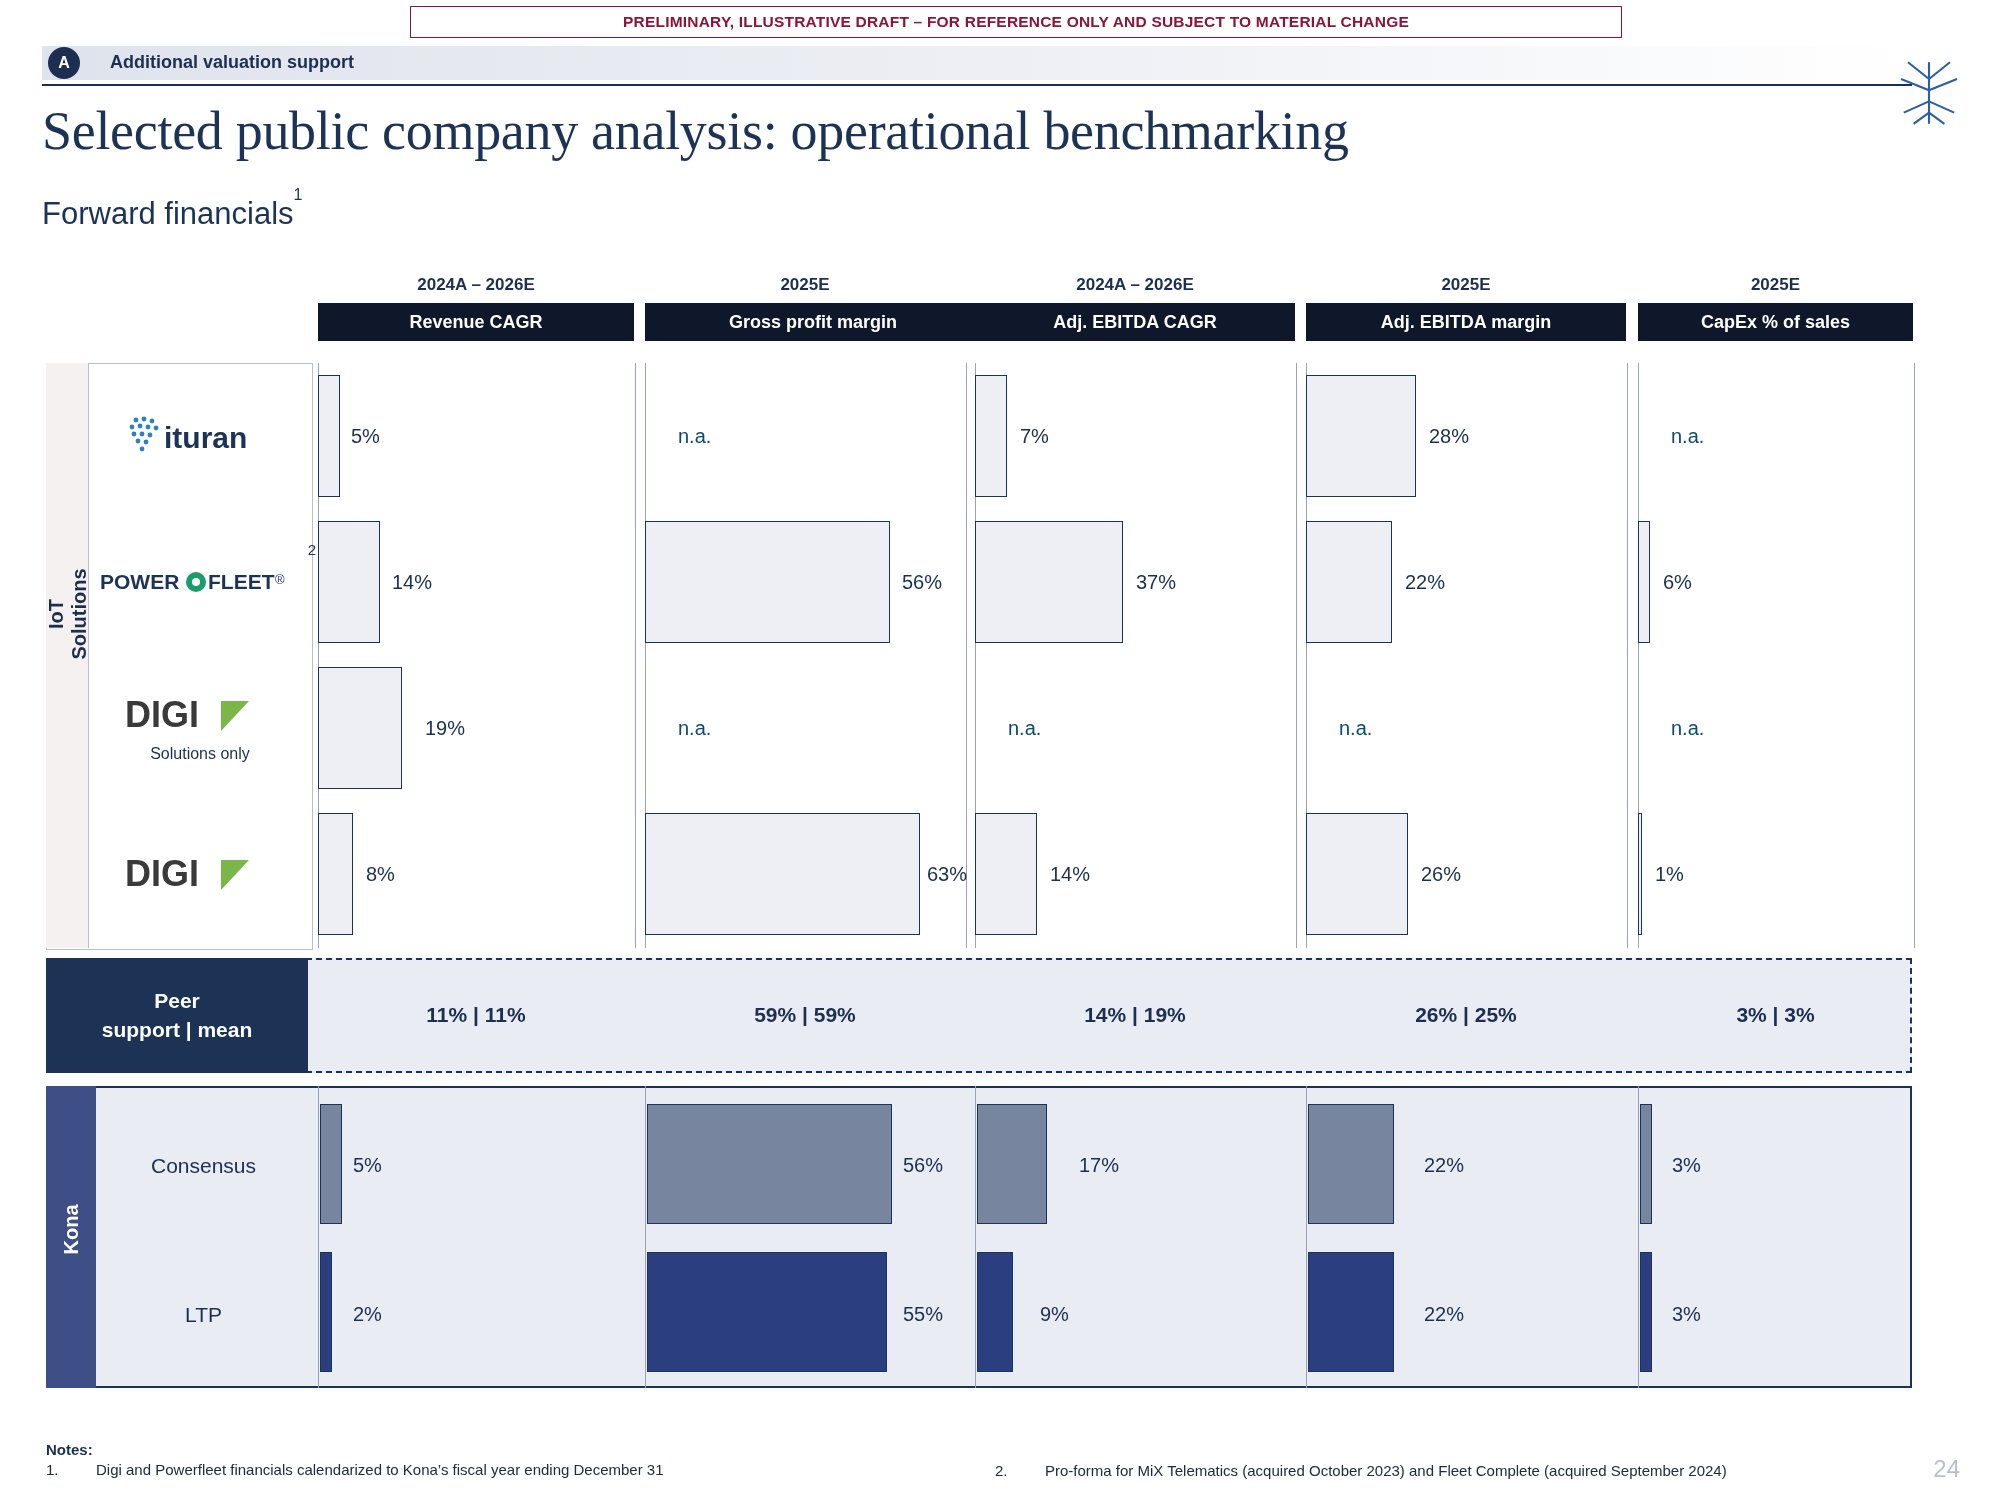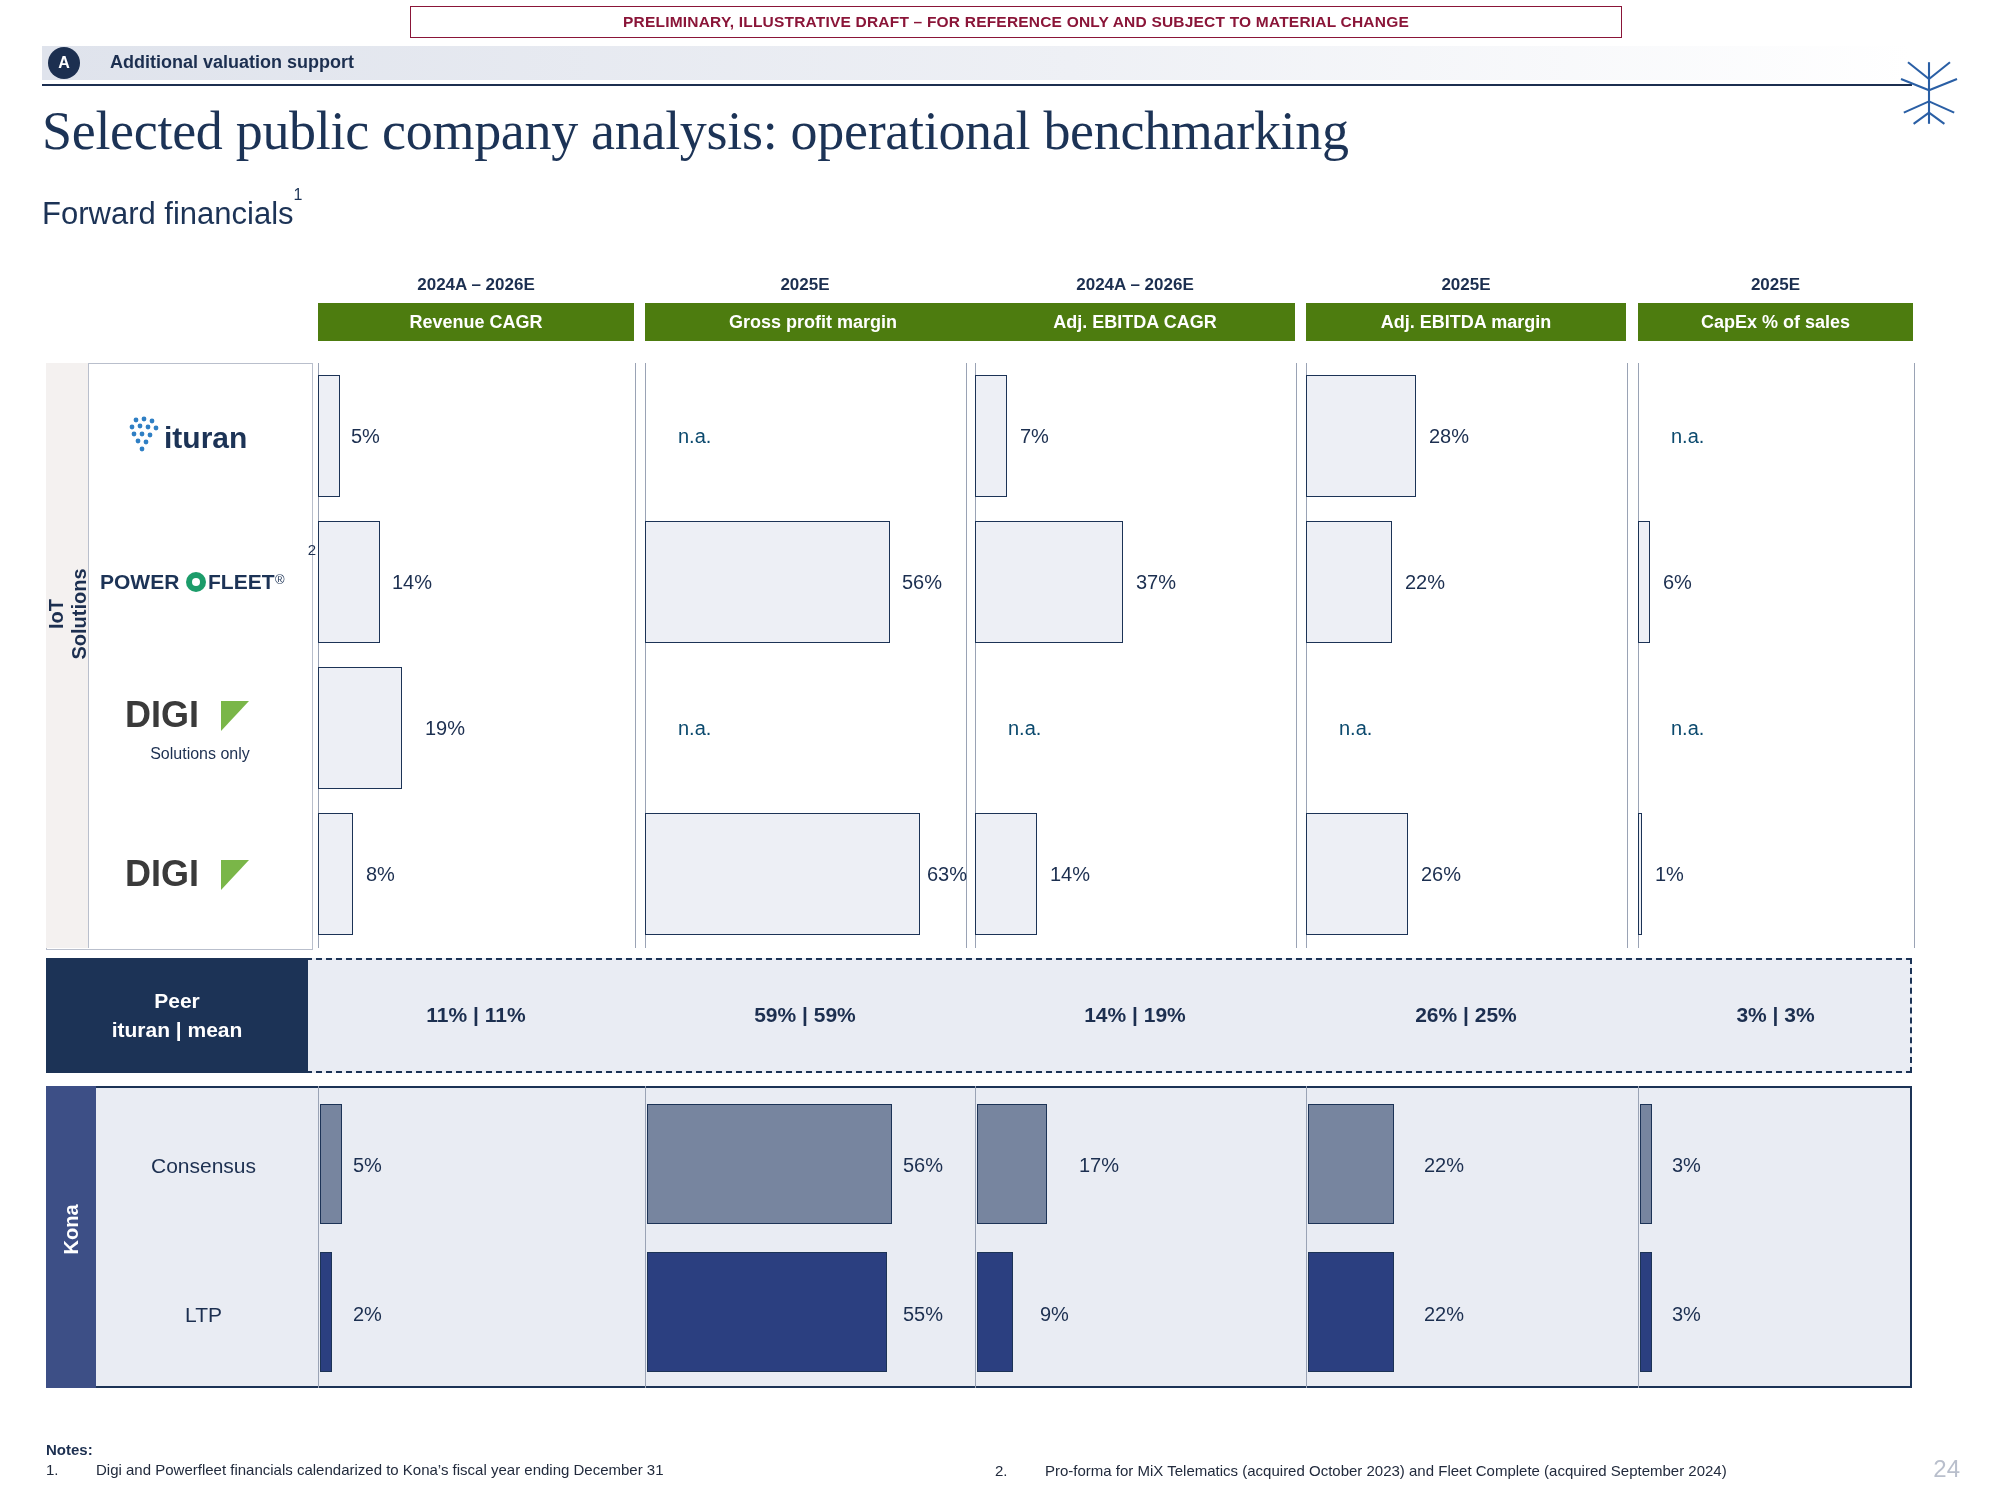--- a/index.html
+++ b/index.html
@@ -115,21 +115,21 @@
     font-size: 17px;
     font-weight: bold;
     color: #1c2f50;
     text-align: center;
     top: 275px;
   }
   .col-head {
     position: absolute;
     top: 303px;
     height: 38px;
-    background: #4d7c0f;
+    background: #0f172a;
     color: #ffffff;
     font-size: 18px;
     font-weight: bold;
     display: flex;
     align-items: center;
     justify-content: center;
   }
 
   
   .left-panel {
@@ -496,21 +496,21 @@
 
     <div class="na-label" style="left:32px; top:354px;">n.a.</div>
 
     <div class="bar" style="left:-1px; top:450px; width:4px; height:122px;"></div>
     <div class="bar-label" style="left:16px; top:500px;">1%</div>
   </div>
 
   <div class="peer-row"></div>
   <div class="peer-tag">
     <div>Peer</div>
-    <div>ituran | mean</div>
+    <div>support | mean</div>
   </div>
   <div class="peer-val" style="left:318px; width:316px;">11% | 11%</div>
   <div class="peer-val" style="left:645px; width:320px;">59% | 59%</div>
   <div class="peer-val" style="left:975px; width:320px;">14% | 19%</div>
   <div class="peer-val" style="left:1306px; width:320px;">26% | 25%</div>
   <div class="peer-val" style="left:1638px; width:275px;">3% | 3%</div>
 
   <div class="kona-block"></div>
   <div class="kona-tag">
       <span>Kona</span>

